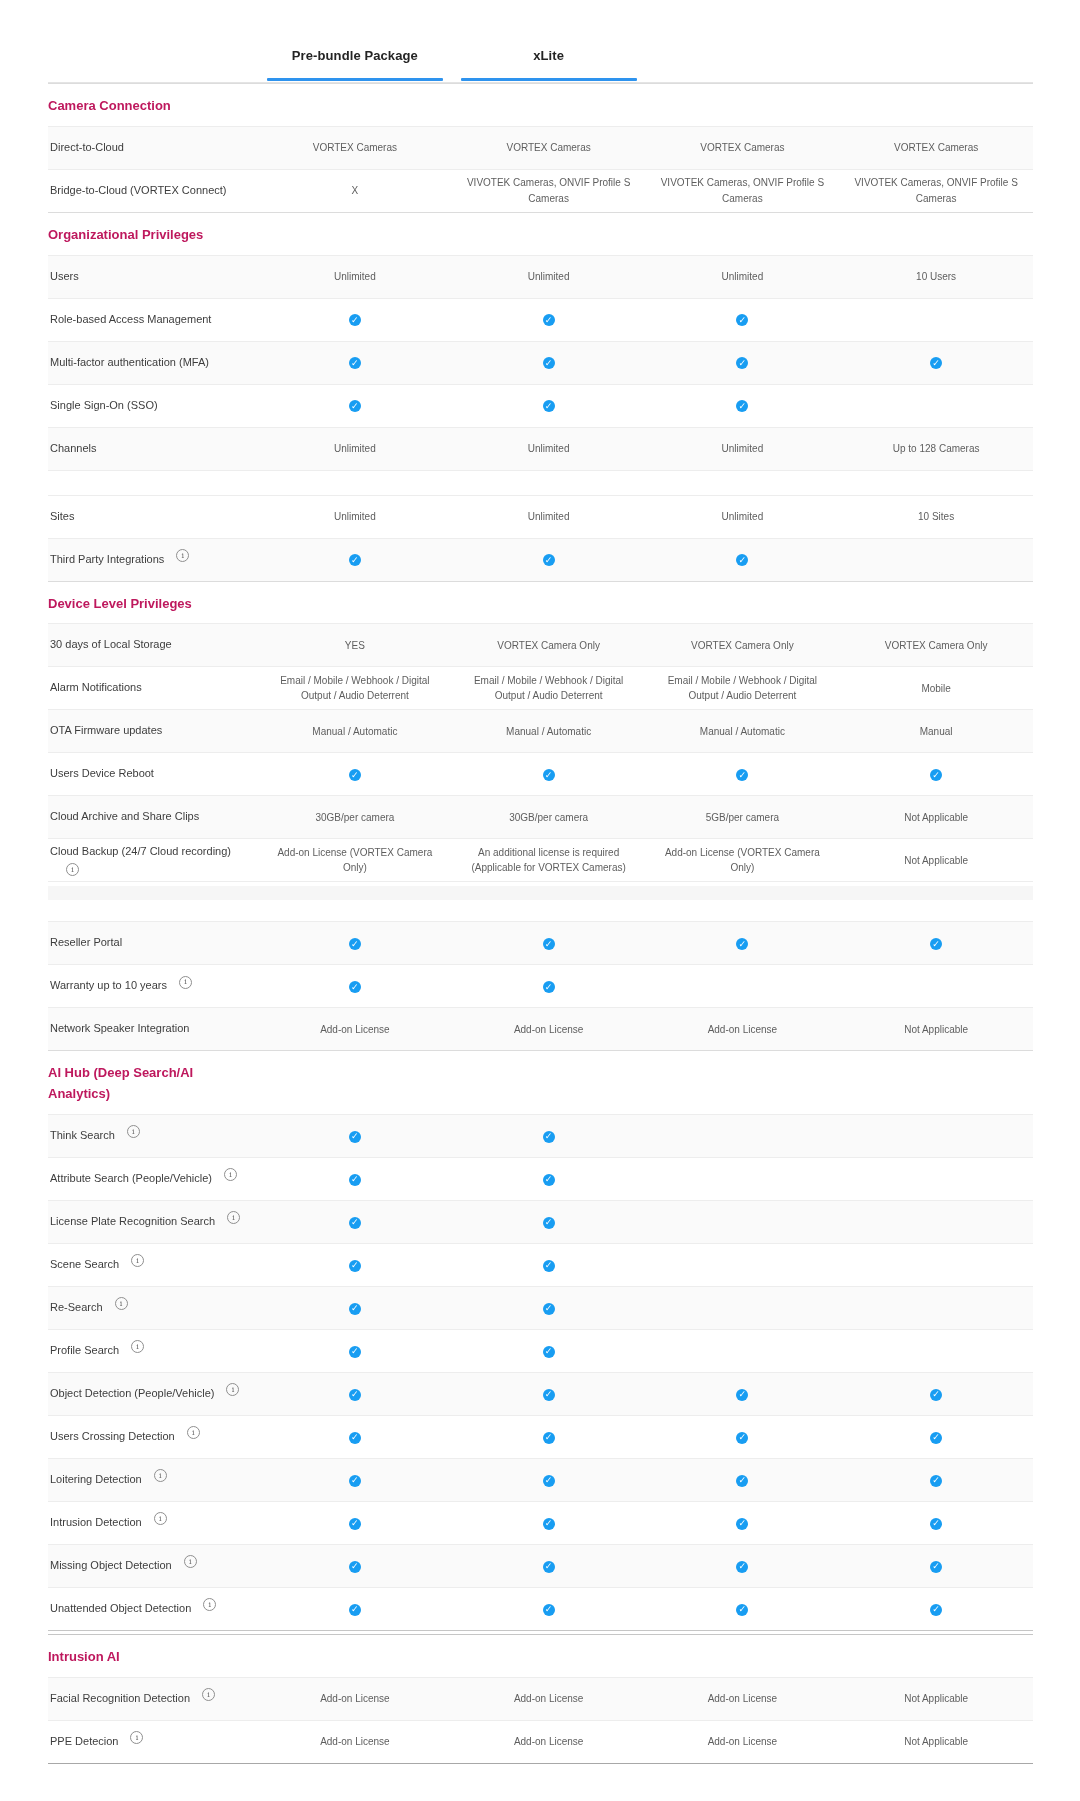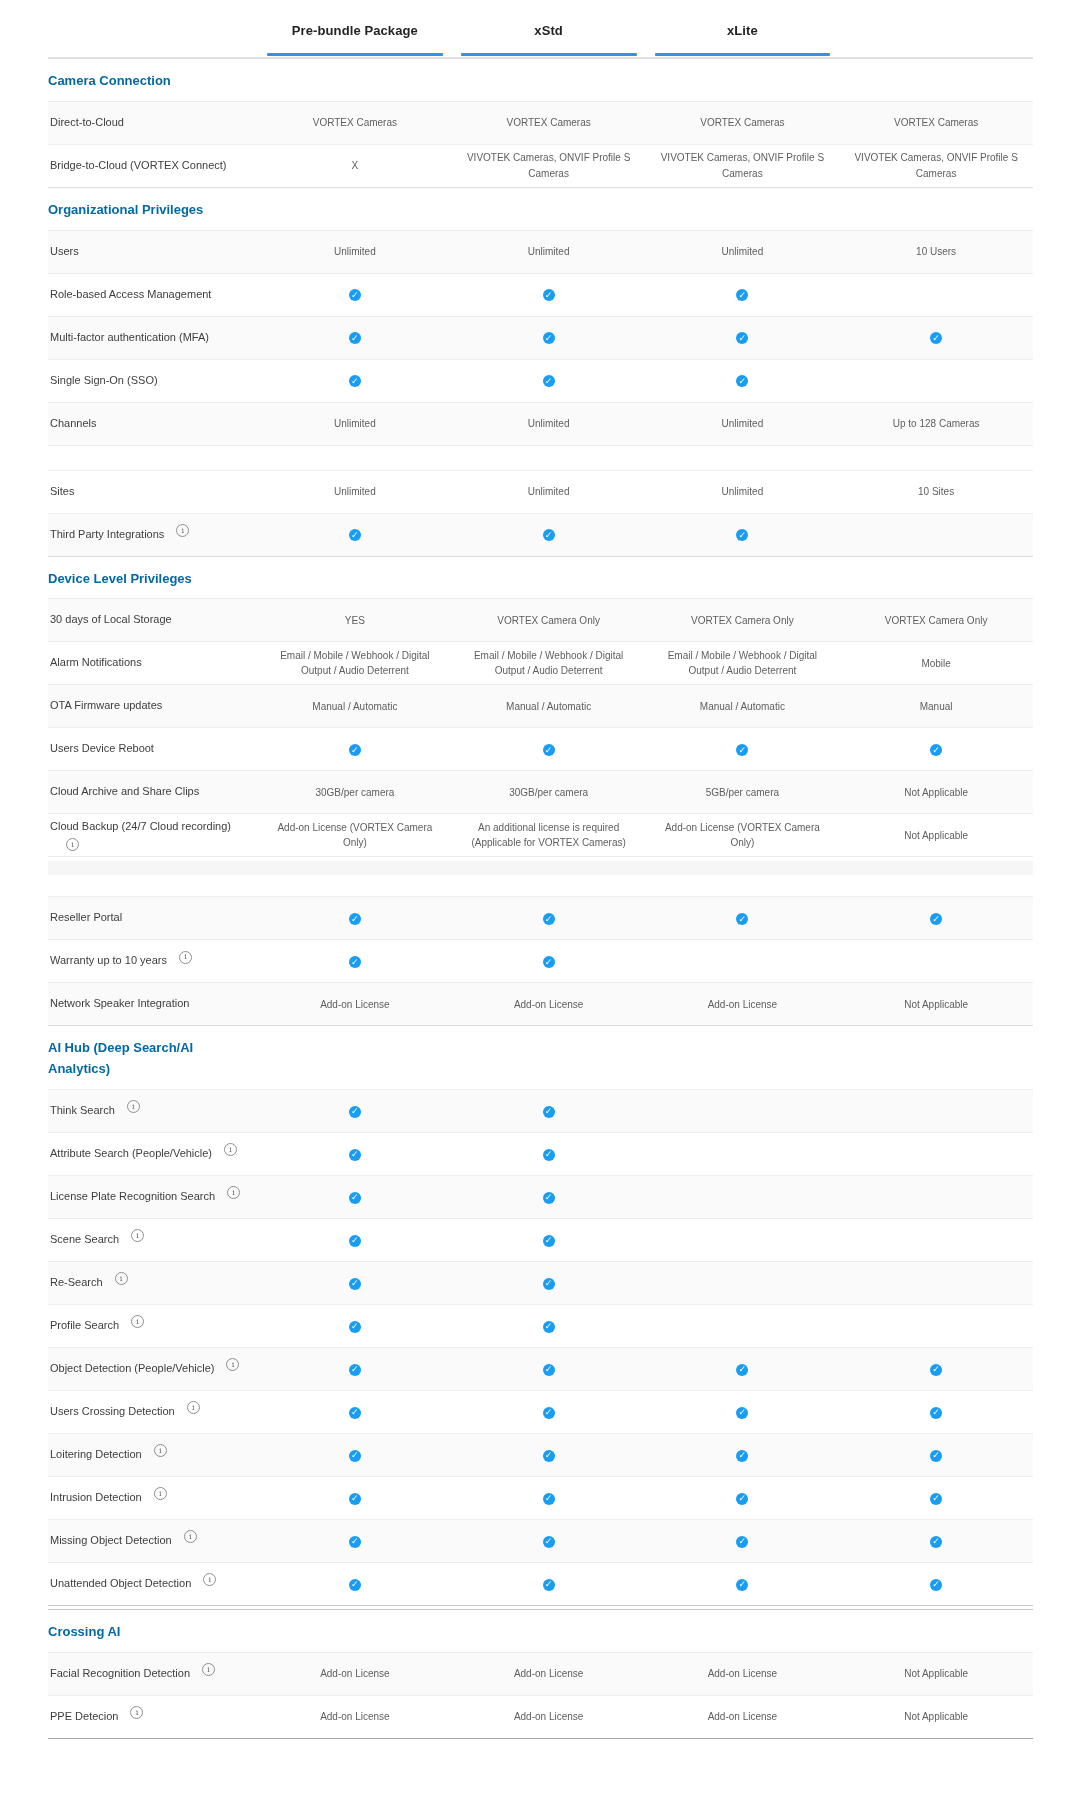--- a/index.html
+++ b/index.html
@@ -1,33 +1,33 @@
 <!DOCTYPE html>
 <html><head>
 <meta charset="utf-8">
 <style>
   html,body { margin:0; padding:0; background:#ffffff; }
   body {
     width:1080px; min-height:1801px;
     font-family:"Liberation Sans","DejaVu Sans",sans-serif;
     -webkit-font-smoothing:antialiased;
   }
-  .table-wrap { width:985px; margin:0 0 0 48px; padding-top:3px; }
+  .table-wrap { width:985px; margin:0 0 0 48px; padding-top:28px; }
   .cmp-table { border-bottom:1px solid #a8a8a8; }
 
   
   .header-row { display:grid; grid-template-columns:210px repeat(4,1fr); height:54px; border-bottom:1px solid #e4e4e4; }
   .h-col { position:relative; display:flex; align-items:center; justify-content:center; }
   .h-title { font-weight:bold; font-size:13px; color:#242424; letter-spacing:.1px; }
   .h-underline { position:absolute; left:9px; right:9px; bottom:1px; height:3px; border-radius:1px; }
 
   
   .section-title-row { border-top:1px solid #dcdcdc; padding:12px 0 9px; }
   .section-title-row.no-border { border-top:none; }
-  .section-title { font-weight:bold; font-size:13px; color:#0369a1; max-width:185px; line-height:1.6; }
+  .section-title { font-weight:bold; font-size:13px; color:#be185d; max-width:185px; line-height:1.6; }
 
   
   .row { display:grid; grid-template-columns:210px repeat(4,1fr); min-height:42px; border-top:1px solid #ededed; align-items:center; }
   .row.shade { background:#fafafa; }
   .label-cell { display:flex; align-items:center; flex-wrap:wrap; font-size:11px; color:#3d3d3d; line-height:1.45; padding:4px 6px 4px 2px; }
   .cell { font-size:10px; color:#5e5e5e; text-align:center; padding:5px 7px; line-height:1.55; }
 
   .check-icon { display:inline-flex; align-items:center; justify-content:center;
     width:12px; height:12px; border-radius:50%; color:#ffffff; font-size:9px; line-height:1; }
   .info-icon { display:inline-flex; align-items:center; justify-content:center;
@@ -45,24 +45,20 @@
 </style>
 </head>
 <body>
 
 <div class="table-wrap">
   <div class="cmp-table">
     <div class="header-row">
       <div class="h-label-cell"></div>
       <div class="h-col">
         <span class="h-title">Pre-bundle Package</span>
-        <span class="h-underline accent-bg" style="background: rgb(46, 147, 238);"></span>
-      </div>
-      <div class="h-col">
-        <span class="h-title">xStd</span>
         <span class="h-underline accent-bg" style="background: rgb(46, 147, 238);"></span>
       </div>
       <div class="h-col">
         <span class="h-title">xLite</span>
         <span class="h-underline accent-bg" style="background: rgb(46, 147, 238);"></span>
       </div>
     </div>
     <div id="table-body">
         <div class="section-title-row">
           <div class="section-title">Camera Connection</div>
@@ -359,21 +355,21 @@
             <span class="label-text">Unattended Object Detection</span>
             <span class="info-icon">i</span>
           </div>
           <div class="cell"><span class="check-icon" style="background: rgb(24, 157, 242);">✓</span></div>
           <div class="cell"><span class="check-icon" style="background: rgb(24, 157, 242);">✓</span></div>
           <div class="cell"><span class="check-icon" style="background: rgb(24, 157, 242);">✓</span></div>
           <div class="cell"><span class="check-icon" style="background: rgb(24, 157, 242);">✓</span></div>
         </div>
         <div class="double-divider"></div>
         <div class="section-title-row no-border">
-          <div class="section-title">Crossing AI</div>
+          <div class="section-title">Intrusion AI</div>
         </div>
         <div class="row shade">
           <div class="label-cell">
             <span class="label-text">Facial Recognition Detection</span>
             <span class="info-icon">i</span>
           </div>
           <div class="cell">Add-on License</div>
           <div class="cell">Add-on License</div>
           <div class="cell">Add-on License</div>
           <div class="cell">Not Applicable</div>

